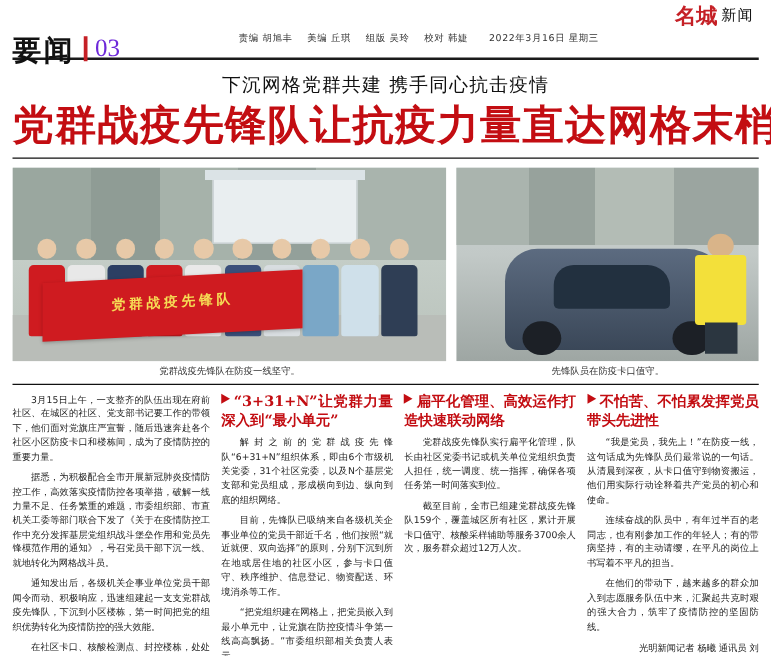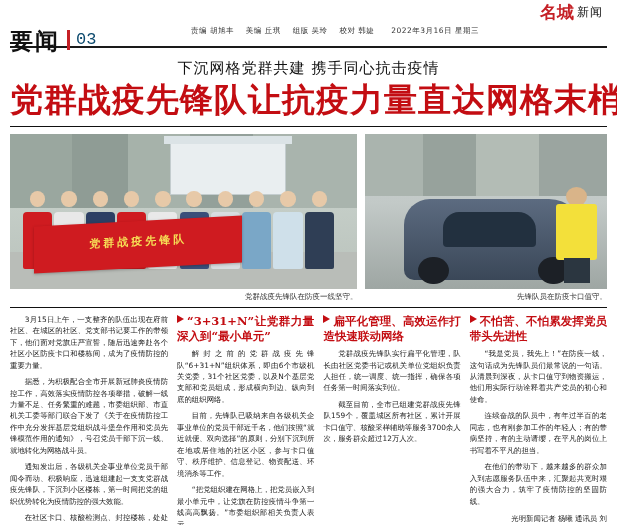--- a/index.html
+++ b/index.html
@@ -12,33 +12,33 @@
   }
   .page{position:relative;width:617px;height:525px;box-sizing:border-box;padding:0 10px;}
 
   
   .masthead{
     position:relative;
     height:46px;
     border-bottom:2px solid #1a1a1a;
     display:flex;align-items:center;
   }
-  .mast-left{display:flex;align-items:center;margin-top:34px;}
+  .mast-left{display:flex;align-items:flex-start;margin-top:34px;}
   .mast-title{
     font-family:"DejaVu Serif","Liberation Serif",serif;
     font-weight:bold;font-size:23px;letter-spacing:2px;color:#111;
     line-height:1;
   }
   .mast-bar{
     display:inline-block;width:3px;height:20px;background:#c52026;
     margin:0 6px 1px 7px;
   }
   .mast-page{
-    font-family:Liberation Mono, monospace;
-    font-size:17px;color:#0c4a6e;line-height:1;margin-bottom:1px;
+    font-family:Liberation Serif, serif;
+    font-size:20px;color:#6d28d9;line-height:1;margin-bottom:1px;
   }
   .mast-credits{
     position:absolute;right:128px;bottom:10px;
     font-size:7.5px;color:#333;letter-spacing:.5px;white-space:nowrap;
   }
   .mast-credits span{margin-left:9px;}
   .mast-logo{
     position:absolute;right:4px;bottom:22px;
     display:flex;align-items:center;gap:3px;
   }
@@ -73,21 +73,21 @@
     border-bottom:1px solid #111;
     margin-top:7px;
   }
 
   
   .photos{display:flex;gap:8px;margin-top:7px;}
   .photo{position:relative;overflow:hidden;}
   .photo.left{width:351px;height:155px;}
   .photo.right{width:244px;height:155px;}
   .cap{
-    font-size:7.5px;color:#333;text-align:right;margin-top:3px;line-height:1.3;
+    font-size:7.5px;color:#333;text-align:center;margin-top:3px;line-height:1.3;
   }
   .cap-row{display:flex;gap:8px;}
   .cap-left{width:351px;}
   .cap-right{width:244px;}
 
   
   .p-sky{position:absolute;inset:0;background:linear-gradient(#cfd9d6 0%,#c6cfc9 38%,#b9c2bb 100%);}
   .p-bld{position:absolute;left:0;top:0;width:100%;height:48%;
     background:linear-gradient(90deg,#9aa79f 0 18%,#8f9c95 18% 34%,#a6b2aa 34% 52%,#93a09a 52% 70%,#a9b4ad 70% 100%);}
   .p-tent{position:absolute;left:46%;top:4%;width:33%;height:34%;background:#e9eef0;border:1px solid #c3ccce;}

